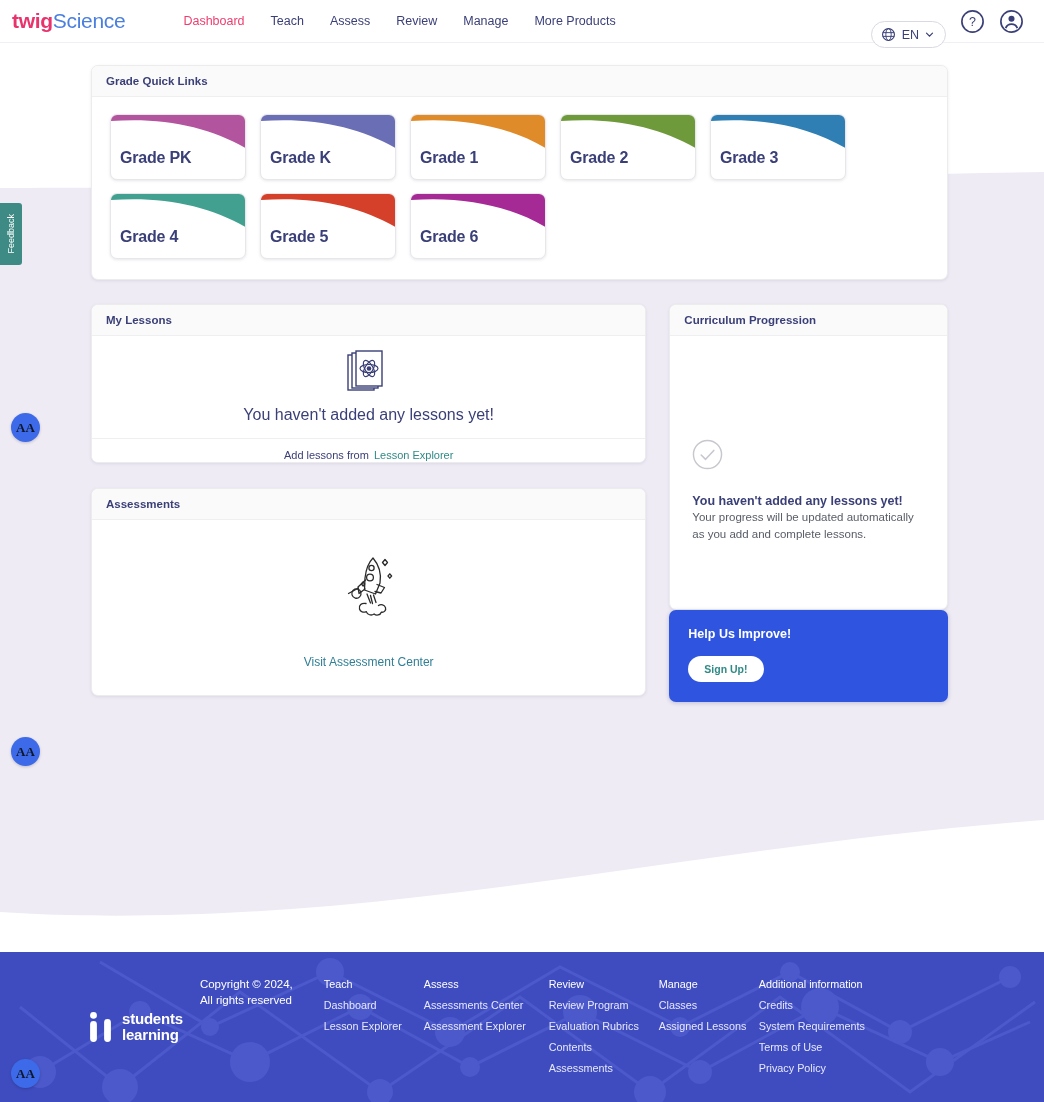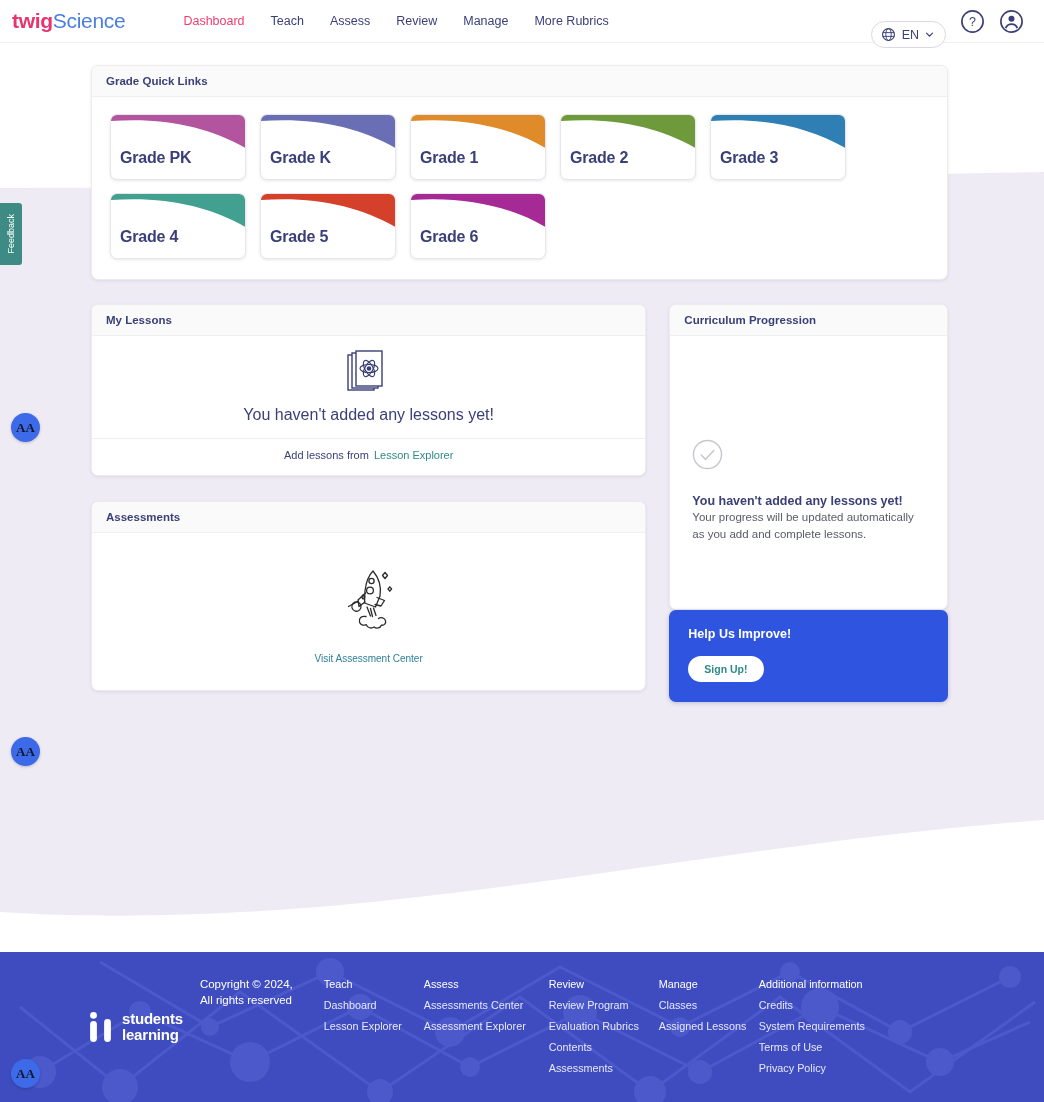--- a/index.html
+++ b/index.html
@@ -83,26 +83,26 @@
 
   
   #main{ display:flex; margin:24px 96px 0 91px; gap:23px; align-items:flex-start;}
   #col-left{ width:558px; }
   #col-right{ width:280px; }
 
   #mylessons-body{ text-align:center; padding:14px 0 0; }
   #ml-empty{ font-size:16px; color:#3a3f77; font-weight:500; padding:5px 0 14px; }
   #ml-foot{
     border-top:1px solid #efeff1; background:#fff;
-    text-align:center; padding:10px 0 14px; font-size:11px; color:#3a3f77;
+    text-align:center; padding:10px 0 1px; font-size:11px; color:#3a3f77;
   }
   #ml-foot a{ color:#2f8a86; text-decoration:none; margin-left:5px; }
 
   #assess-body{ text-align:center; padding:30px 0 26px; }
-  #assess-link{ display:block; margin-top:16px; font-size:10px; color:#2f7f96; text-decoration:none; }
+  #assess-link{ display:block; margin-top:31px; font-size:12px; color:#2f7f96; text-decoration:none; }
 
   #curr-body{ padding:103px 20px 0 22px; height:273px; }
   #curr-empty-title{ font-size:12.5px; font-weight:700; color:#3a3f77; margin-top:20px; }
   #curr-empty-body{ font-size:11.5px; line-height:17px; color:#585c66; margin-top:1px; }
 
   #help-card{
     background:#2f55e0; border-radius:7px;
     padding:17px 19px 20px; color:#fff;
     box-shadow:0 1px 4px rgba(40,50,120,.25);
   }
@@ -166,21 +166,21 @@
   <div id="logo">
     <span class="twig">twig</span><span class="science">Science</span>
   </div>
 
   <nav id="mainnav">
     <a href="#" class="active">Dashboard</a>
     <a href="#">Teach</a>
     <a href="#">Assess</a>
     <a href="#">Review</a>
     <a href="#">Manage</a>
-    <a href="#">More Rubrics</a>
+    <a href="#">More Products</a>
   </nav>
 
   <div id="hdr-right">
     <div class="lang-pill">
       <svg width="15" height="15" viewBox="0 0 24 24">
         <circle cx="12" cy="12" r="9.5" fill="none" stroke="#3a3f77" stroke-width="1.8"></circle>
         <ellipse cx="12" cy="12" rx="4.3" ry="9.5" fill="none" stroke="#3a3f77" stroke-width="1.5"></ellipse>
         <path d="M2.8 9h18.4M2.8 15h18.4" stroke="#3a3f77" stroke-width="1.5" fill="none"></path>
       </svg>
       <span class="lbl">EN</span>

